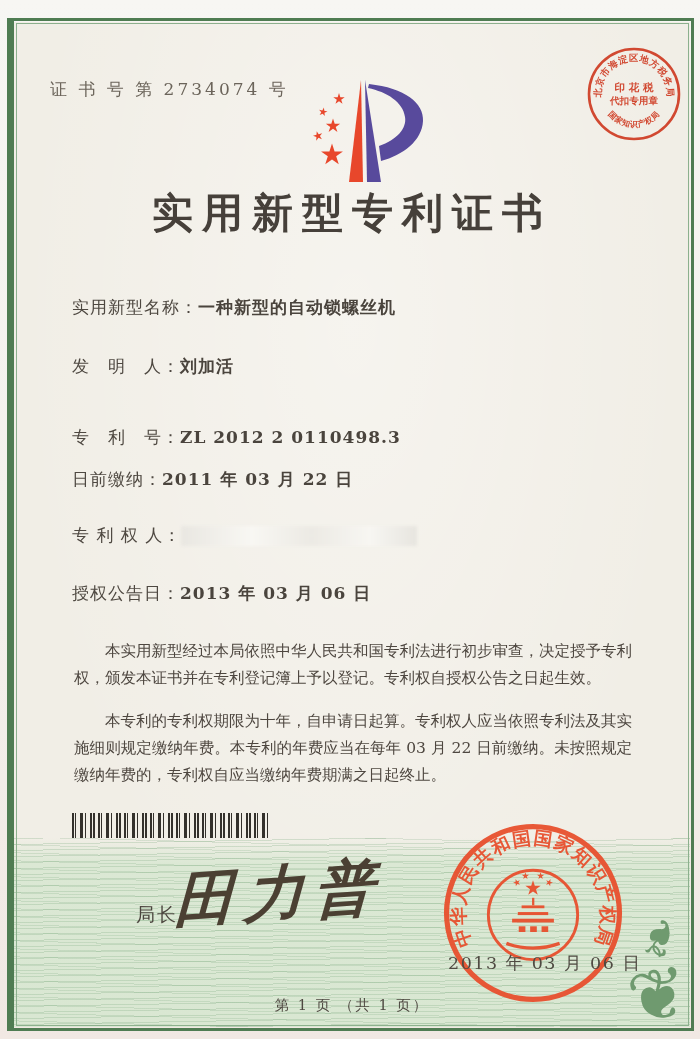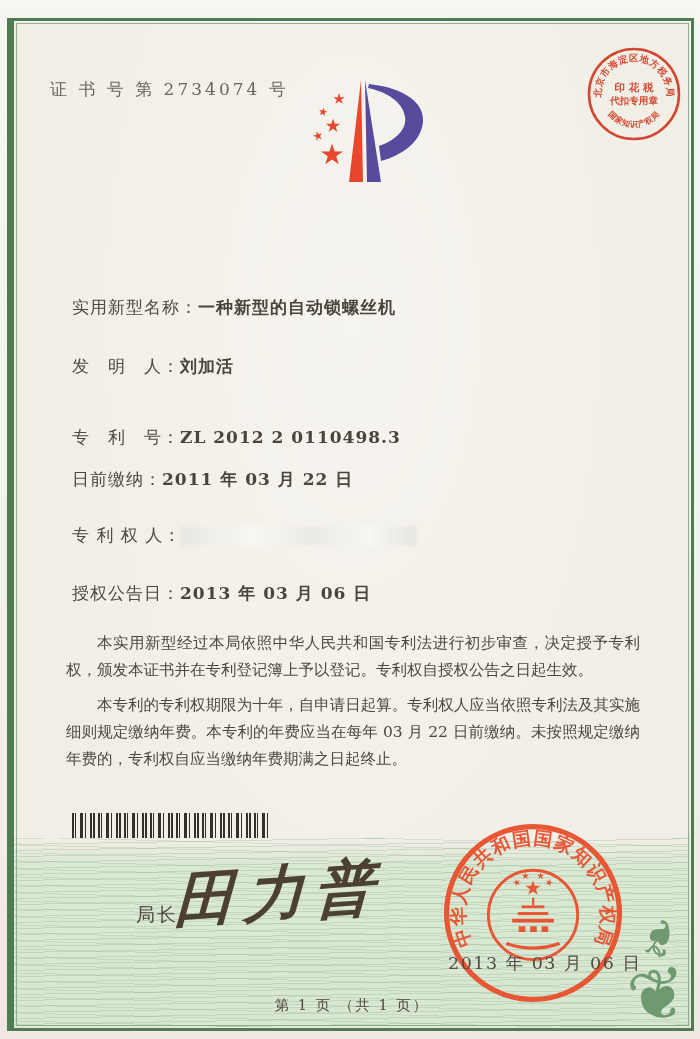--- a/index.html
+++ b/index.html
@@ -52,21 +52,21 @@
   .field-row .val{color:#4a443d;font-weight:bold;}
   .redacted{
     display:inline-block;width:236px;height:20px;vertical-align:-5px;
     background:linear-gradient(90deg,#e9e7e1,#f8f7f3 30%,#eceae4 55%,#f7f6f2 80%,#e7e5df);
     filter:blur(1.5px);border-radius:2px;
   }
   .body-text{
     position:absolute;left:44px;right:42px;top:600px;z-index:2;
     font-size:15.5px;line-height:27px;color:#4e4740;text-align:justify;
   }
-  .body-text p{margin:8px;text-indent:2em;}
+  .body-text p{margin:16px;text-indent:2em;}
   .barcode{
     position:absolute;left:58px;top:791px;width:198px;height:25px;z-index:2;
     background:repeating-linear-gradient(90deg,
       #34312c 0 2px, rgba(0,0,0,0) 2px 3px,
       #34312c 3px 4px, rgba(0,0,0,0) 4px 8px,
       #34312c 8px 11px, rgba(0,0,0,0) 11px 13px,
       #34312c 13px 14px, rgba(0,0,0,0) 14px 18px,
       #34312c 18px 20px, rgba(0,0,0,0) 20px 21px,
       #34312c 21px 23px, rgba(0,0,0,0) 23px 26px);
   }
@@ -141,20 +141,21 @@
         <use href="#star" transform="translate(26,36) scale(0.45) rotate(12)"></use>
         <use href="#star" transform="translate(42,23) scale(0.6)"></use>
         <polygon points="64,4 52,106 66,106"></polygon>
       </g>
       <g fill="#584a9c">
         <polygon points="68,4 70,106 84,106"></polygon>
         <path d="M 72,8 C 108,12 127,27 126,45 C 125,65 106,79 84,85 L 82,70 C 100,64 110,52 108,41 C 106,26 90,16 71,12 Z"></path>
       </g>
     </svg>
 
+    <h1 class="title">实用新型专利证书</h1>
 
     <div class="fields">
       <div class="field-row" style="top:274px">
         <span class="lbl">实用新型名称：</span><span class="val">一种新型的自动锁螺丝机</span>
       </div>
       <div class="field-row" style="top:333px">
         <span class="lbl">发　明　人：</span><span class="val">刘加活</span>
       </div>
       <div class="field-row" style="top:404px">
         <span class="lbl">专　利　号：</span><span class="val">ZL 2012 2 0110498.3</span>

